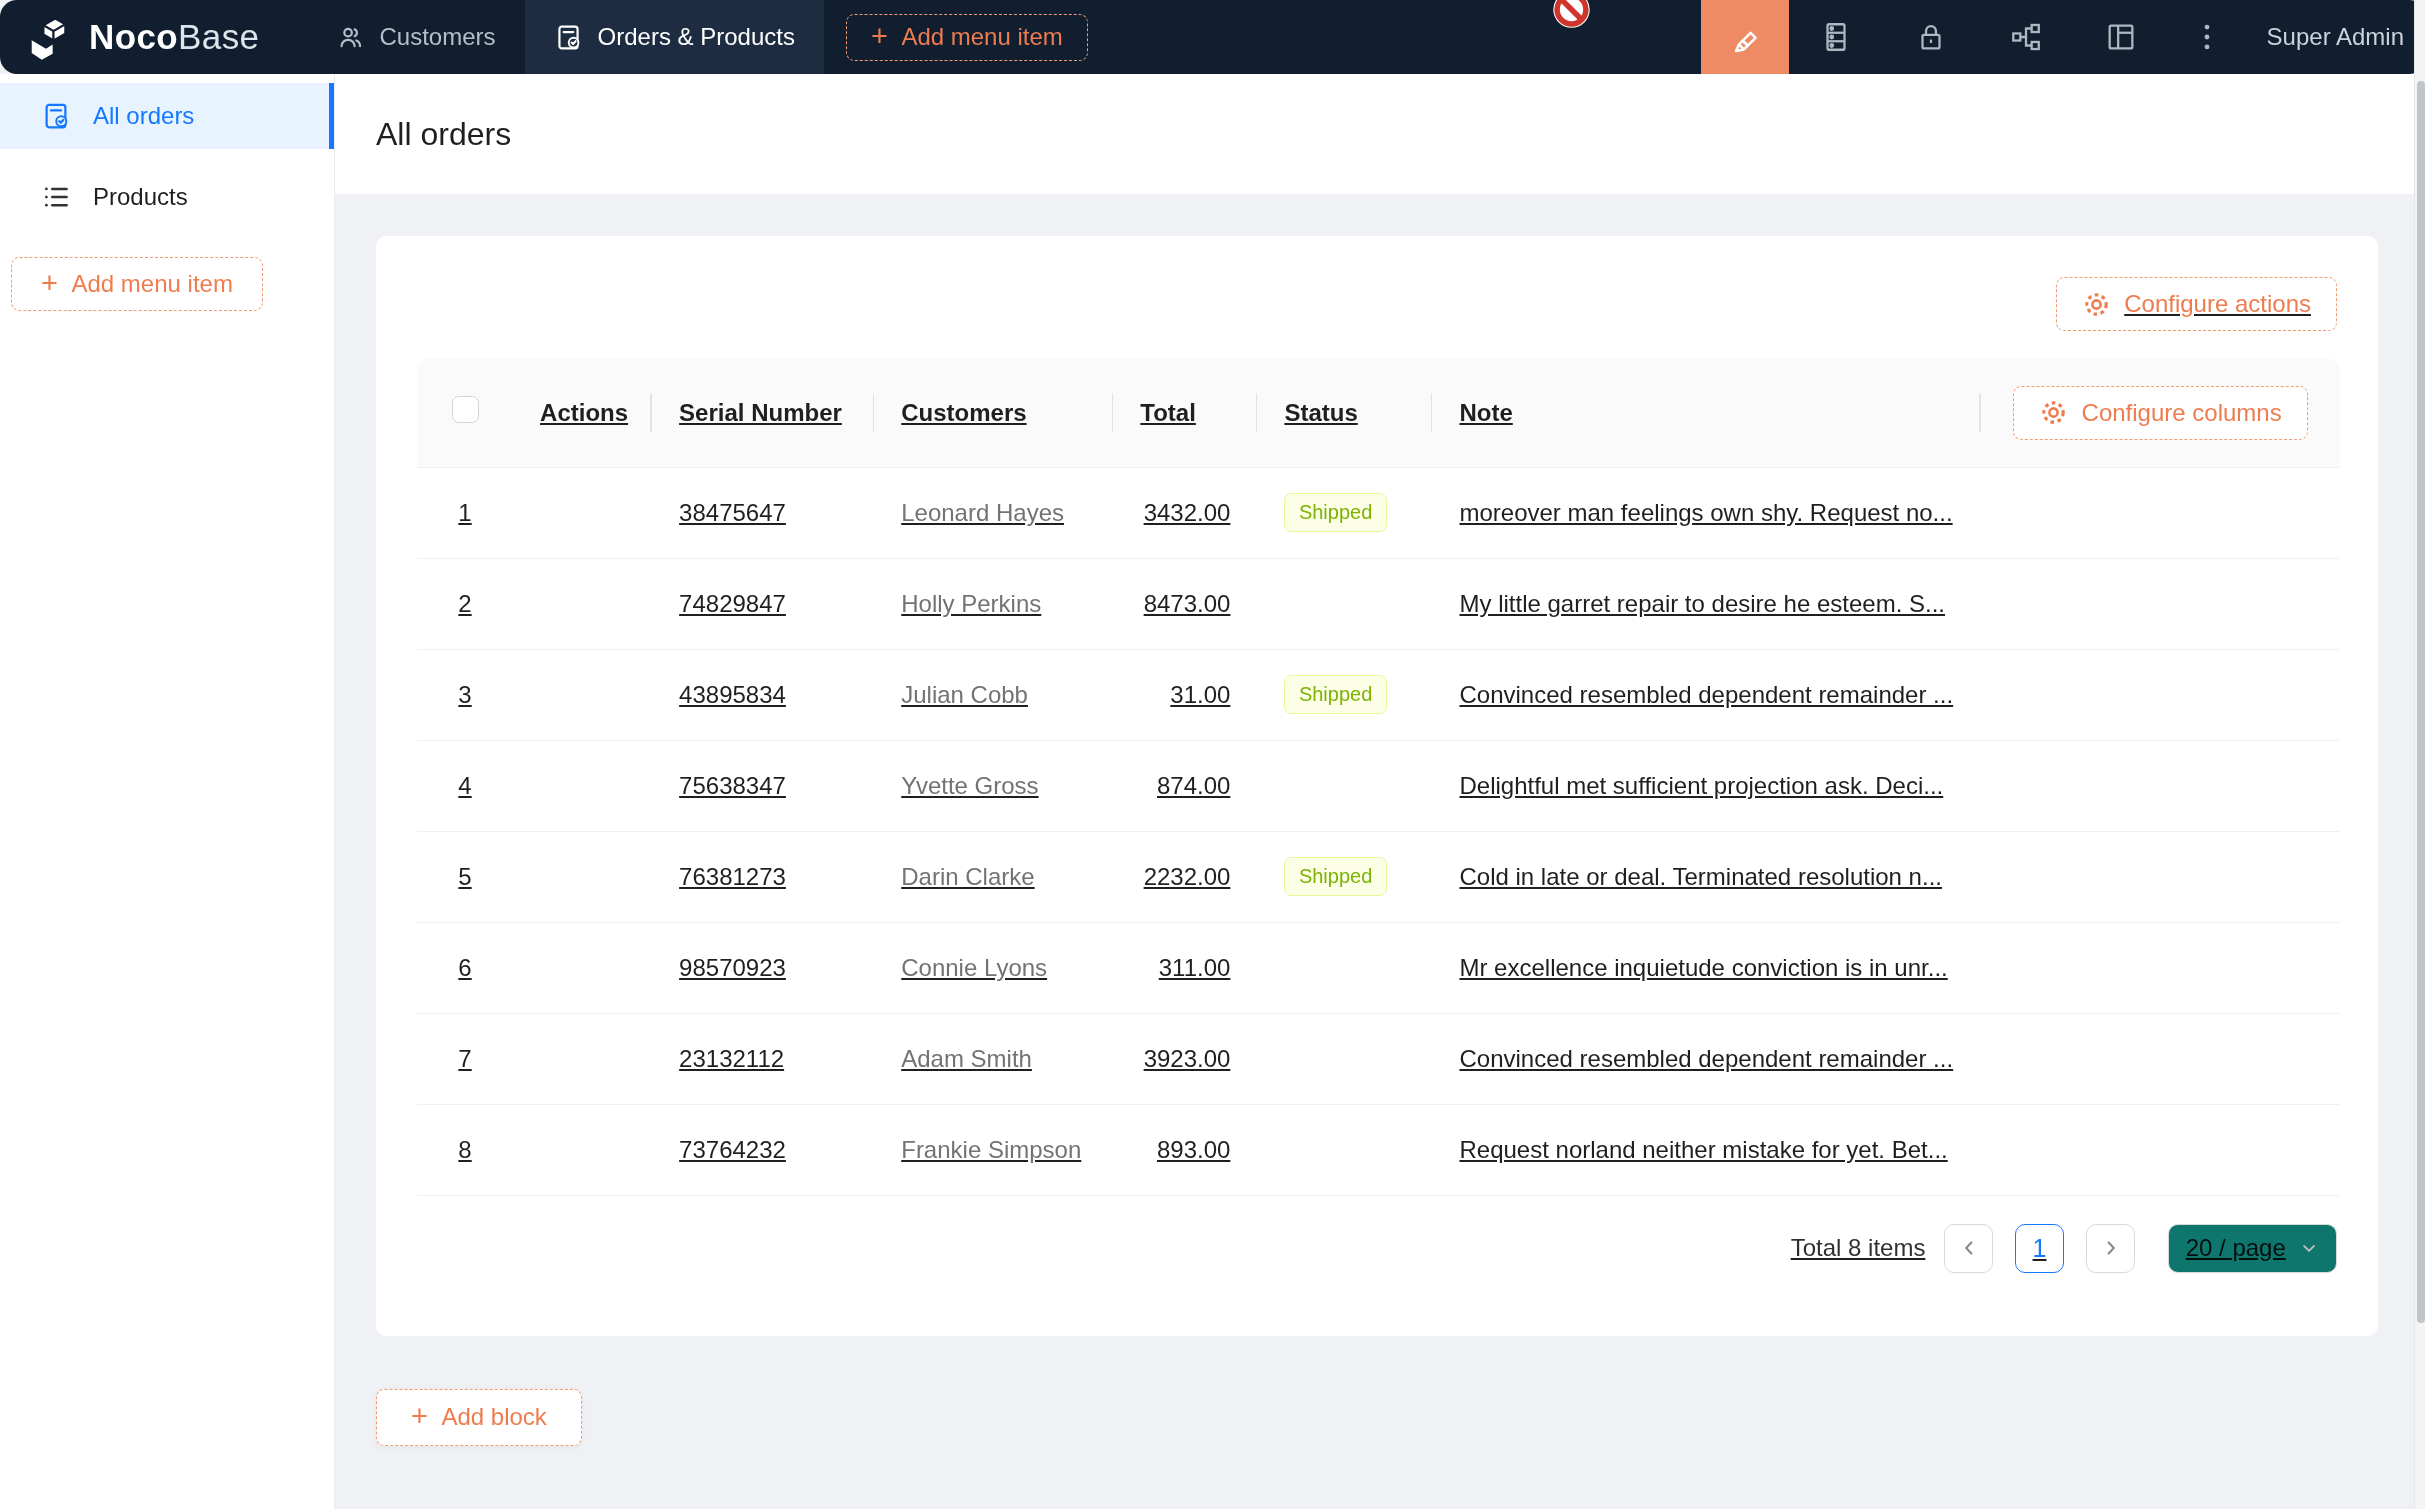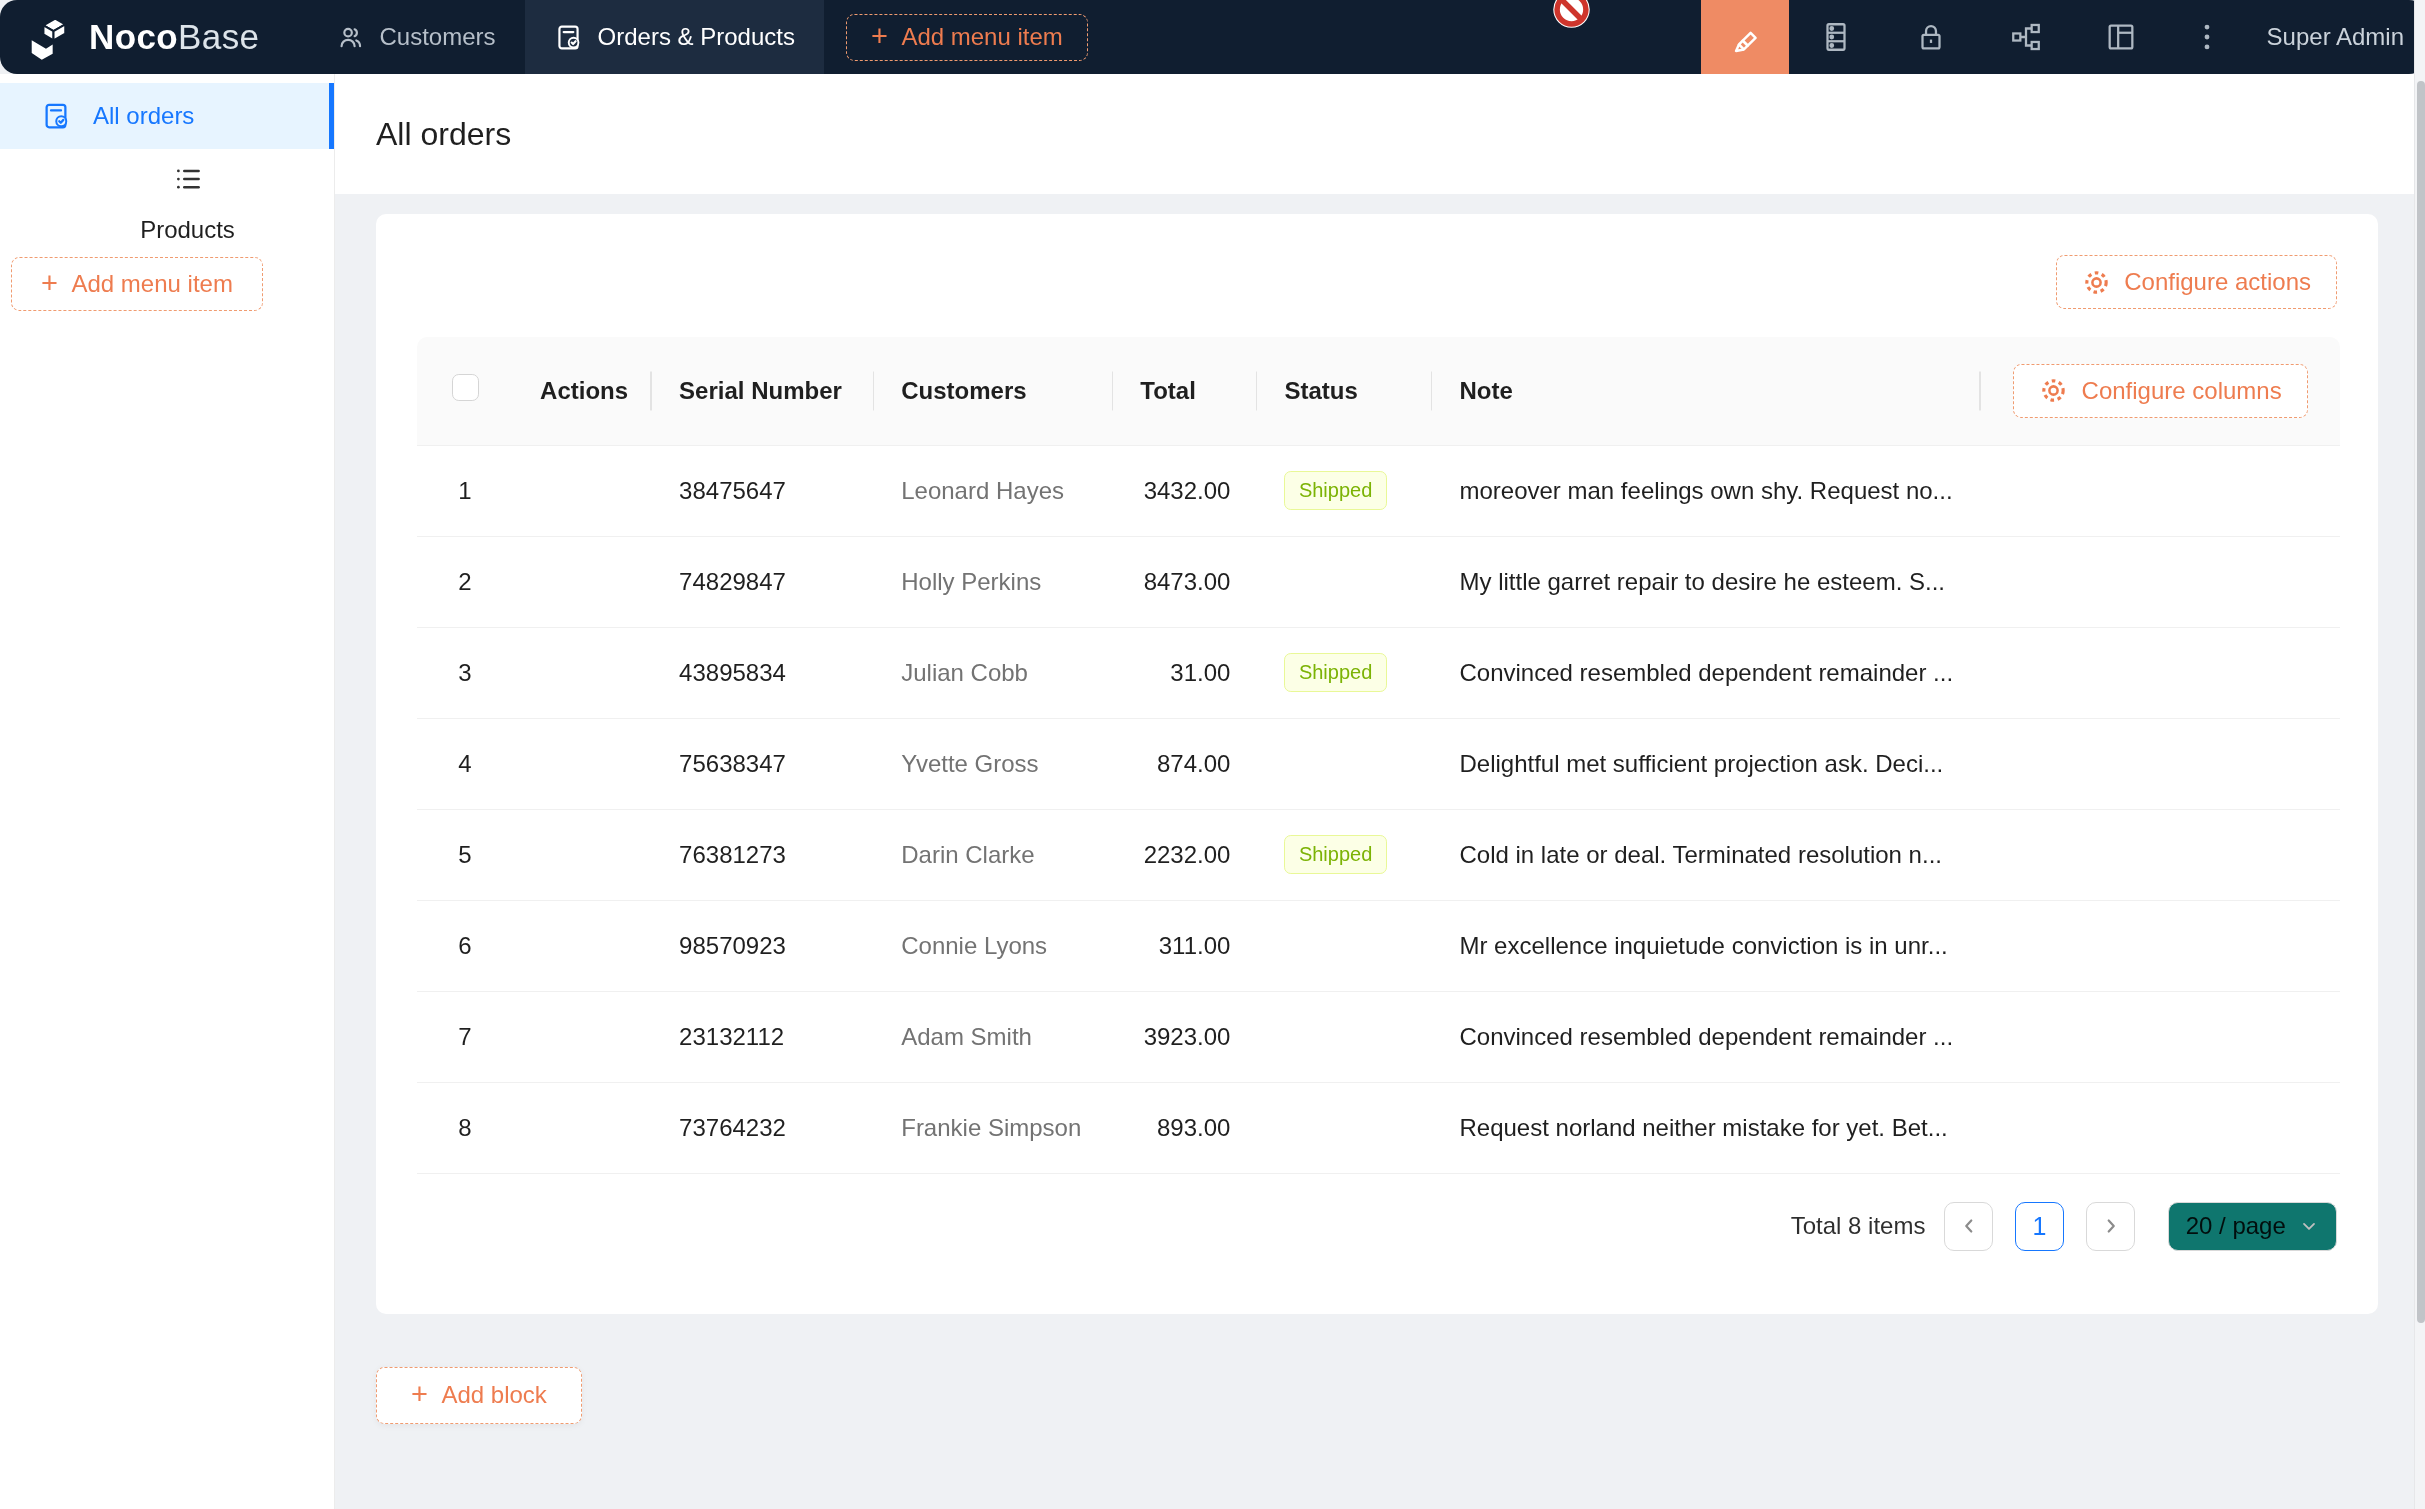--- a/index.html
+++ b/index.html
@@ -27,29 +27,29 @@
   .tb-icon-btn.narrow { width:76px; }
   .user { color:#cad2da; padding:0 22px; cursor:pointer; white-space:nowrap; }
   .blocked-cursor { position:absolute; left:1552px; top:-10px; width:39px; height:39px; }
 
   
   .app-body { display:flex; height:1435px; }
   .sidebar { position:relative; width:335px; background:#fff; border-right:1.7px solid #ececec; flex:none; }
   .side-item { position:relative; height:66px; display:flex; align-items:center; gap:22px; padding-left:41px; cursor:pointer; color:rgba(0,0,0,.88); }
   .side-item svg { width:30px; height:30px; flex:none; }
   .side-item.first { margin-top:8.5px; }
-  .side-item + .side-item { margin-top:15px;flex-direction:column; }
+  .side-item + .side-item { margin-top:15px; }
   .side-item.active { background:#e7f4ff; color:#1677ff; }
   .side-item.active::after { content:""; position:absolute; right:0; top:0; bottom:0; width:5px; background:#1677ff; }
   .sidebar .add-menu { margin:27px 0 0 11px; width:252px; height:54px; background:#fff; }
 
   .main { flex:1; display:flex; flex-direction:column; min-width:0; }
   .page-header { height:120px; background:#fff; display:flex; align-items:center; padding-left:41px; }
   .page-title { font-size:32px; font-weight:500; color:#1f1f1f; }
-  .content { flex:1; background:#eff1f4; padding:20px 48px 0 41px; }
+  .content { flex:1; background:#eff1f4; padding:42px 48px 0 41px;text-decoration:underline; }
 
   
   .card { background:#fff; border-radius:10px; padding:41px 41px 63px 41px; }
   .card-actions { display:flex; justify-content:flex-end; margin-bottom:28px; }
   .cfg-btn { height:54px; padding:0 25px; border-radius:8.5px; background:#fff; }
   .cfg-btn svg { width:29px; height:29px; }
   table.orders { width:1923px; table-layout:fixed; border-collapse:collapse; }
   col.c-check{width:96px} col.c-actions{width:139px} col.c-serial{width:222px} col.c-cust{width:239px} col.c-total{width:144px} col.c-status{width:175px} col.c-note{width:548px} col.c-cfg{width:359px}
   thead th { position:relative; height:108px; background:#fafafa; font-weight:600; font-size:24px; text-align:left; padding:0 0 0 27px; border-bottom:1.7px solid #f0f0f0; color:rgba(0,0,0,.88); }
   thead th:first-child { border-top-left-radius:10px; padding:0; text-align:center; }

